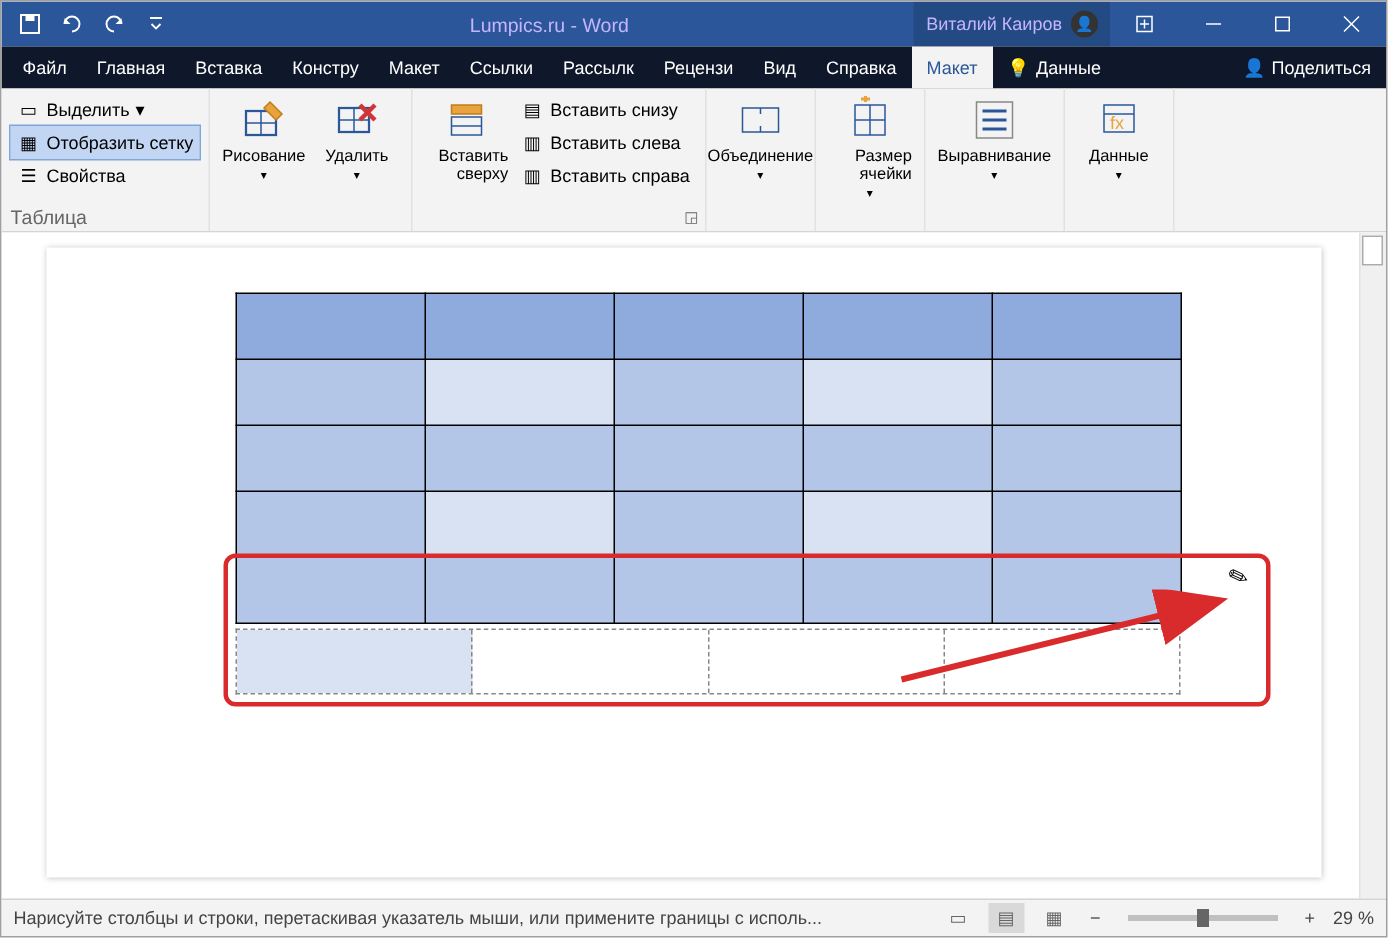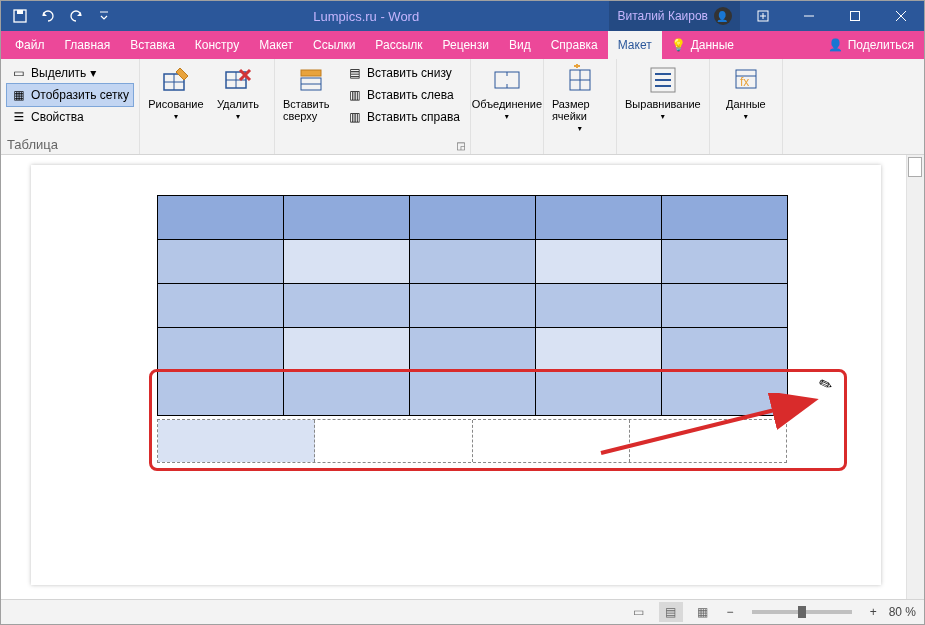--- a/index.html
+++ b/index.html
@@ -9,34 +9,34 @@
 .titlebar { height: 30px; background: #2b579a; display: flex; align-items: center; color: #c4b5fd; }
 .qat { display: flex; align-items: center; gap: 2px; padding: 0 6px; }
 .qat-btn { width: 26px; height: 26px; display: flex; align-items: center; justify-content: center; color: #fff; }
 .title-text { flex: 1; text-align: center; font-size: 13px; }
 .user-area { display: flex; align-items: center; gap: 6px; padding: 0 8px; background: rgba(0,0,0,0.15); height: 100%; }
 .avatar { width: 18px; height: 18px; border-radius: 50%; background: #333; display: flex; align-items: center; justify-content: center; font-size: 10px; }
 .win-controls { display: flex; }
 .win-btn { width: 46px; height: 30px; display: flex; align-items: center; justify-content: center; color: #fff; }
 
 
-.tabs { height: 28px; background: #ec4899; display: flex; align-items: stretch; color: #fff; padding-left: 4px; }
+.tabs { height: 28px; background: #0f172a; display: flex; align-items: stretch; color: #fff; padding-left: 4px; }
 .tab { padding: 0 10px; display: flex; align-items: center; font-size: 12px; cursor: pointer; }
 .tab.active { background: #f3f3f3; color: #2b579a; }
 .tab-spacer { flex: 1; }
 .tab-action { padding: 0 10px; display: flex; align-items: center; gap: 4px; cursor: pointer; }
 
 
 .ribbon { height: 96px; background: #f3f3f3; border-bottom: 1px solid #d4d4d4; display: flex; }
 .group { border-right: 1px solid #e1e1e1; padding: 3px 6px 0 6px; display: flex; flex-direction: column; position: relative; }
 .group-body { flex: 1; display: flex; align-items: flex-start; gap: 2px; }
 .group-label { text-align: left; font-size: 13px; color: #666; padding: 2px 0; }
 .btn-small { display: flex; align-items: center; gap: 4px; padding: 2px 4px; height: 22px; cursor: pointer; white-space: nowrap; }
 .btn-small.active { background: #c2d5f2; outline: 1px solid #7ea6d9; }
-.btn-large { display: flex; flex-direction: column; align-items: center; justify-content: flex-start; width: 60px; padding: 2px; cursor: pointer; text-align: left; gap: 2px; height: 68px; }
+.btn-large { display: flex; flex-direction: column; align-items: center; justify-content: flex-start; width: 60px; padding: 2px; cursor: pointer; text-align: right; gap: 2px; height: 68px; }
 .btn-large .ic { height: 32px; display: flex; align-items: center; justify-content: center; }
 .btn-large .lbl { font-size: 11px; line-height: 1.1; }
 .vstack { display: flex; flex-direction: column; }
 .icon16 { width: 16px; height: 16px; display: inline-flex; align-items: center; justify-content: center; }
 .dialog-launcher { position: absolute; right: 2px; bottom: 2px; width: 14px; height: 14px; font-size: 10px; color: #666; display: flex; align-items: center; justify-content: center; cursor: pointer; }
 
 
 .doc-area { position: absolute; top: 154px; left: 0; right: 0; bottom: 25px; background: #fff; overflow: hidden; }
 .scroll-v { position: absolute; right: 0; top: 0; bottom: 0; width: 18px; background: #f0f0f0; border-left: 1px solid #e1e1e1; }
 .scroll-thumb { position: absolute; top: 2px; right: 2px; width: 14px; height: 20px; background: #fff; border: 1px solid #ababab; }
@@ -360,24 +360,25 @@
         <line x1="10" y1="60" x2="220" y2="8" stroke="#d92b2b" stroke-width="4" marker-end="url(#ah)"></line>
       </svg>
     <div class="pencil">✎</div>
   </div>
   <div class="scroll-v">
       <div class="scroll-thumb"></div>
     </div>
 </div>
 
 <div class="statusbar">
+  <span>Нарисуйте столбцы и строки, перетаскивая указатель мыши, или примените границы с исполь...</span>
   <div class="status-spacer"></div>
   <div class="view-btn">▭</div>
   <div class="view-btn active">▤</div>
   <div class="view-btn">▦</div>
   <span style="padding:0 4px;">−</span>
   <div class="zoom-slider">
       <div class="tick"></div>
       <div class="thumb"></div>
     </div>
   <span style="padding:0 4px;">+</span>
-  <span>80 %</span>
+  <span>29 %</span>
 </div>
 
 </body></html>

